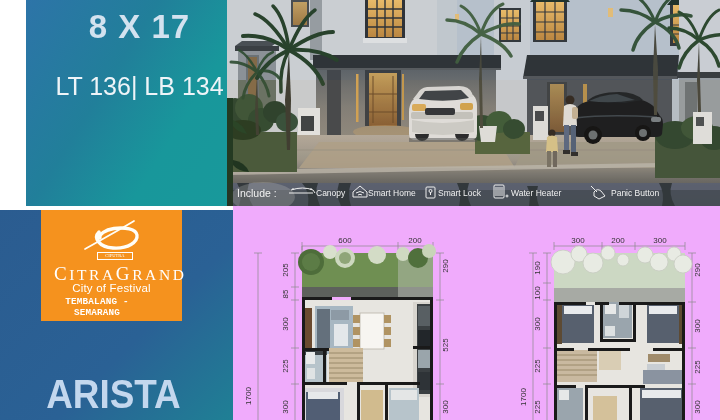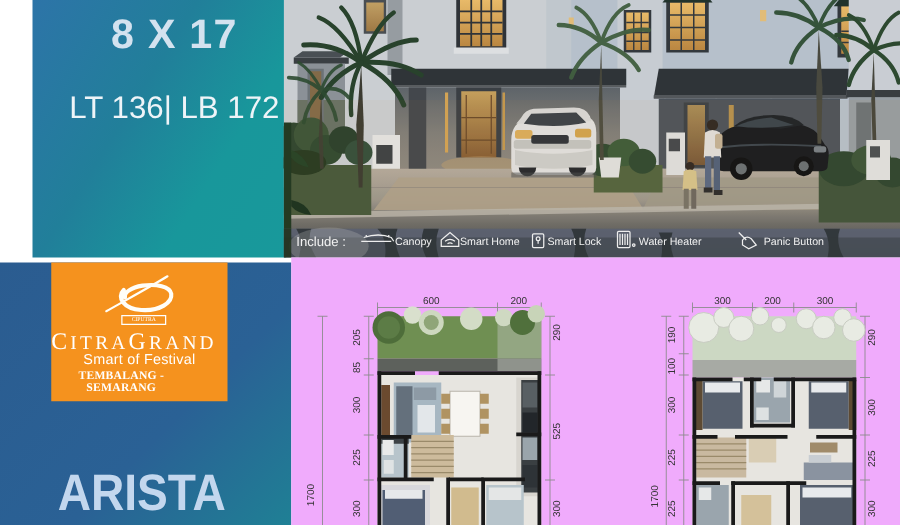--- a/index.html
+++ b/index.html
@@ -12,32 +12,32 @@
   #ltlb{position:absolute;left:0;top:72px;width:227px;text-align:center;
     font-size:25px;color:#eef4f8;}
   #photo{position:absolute;left:227px;top:0;width:563px;height:206px;}
   #bottomleft{position:absolute;left:0;top:210px;width:233px;height:210px;
     background:linear-gradient(135deg,#2b5c90 0%,#2a6195 60%,#1f8095 100%);}
   #logobox{position:absolute;left:41px;top:0px;width:141px;height:111px;
     background:#f5921e;}
   #arista{position:absolute;left:-3px;top:161px;width:233px;text-align:center;
     font-size:41px;font-weight:bold;color:#c3d7ee;letter-spacing:0px;transform:scaleX(0.9);transform-origin:116px 50%;}
   .cg1{position:absolute;top:53px;width:123px;text-align:right;color:#fff;
-    font-family:"Liberation Serif",serif;font-size:15.5px;letter-spacing:2.6px;}
+    font-family:"Liberation Serif",serif;font-size:15.5px;letter-spacing:2.6px;margin-left:13px;}
   .cg2{position:absolute;top:72px;width:141px;text-align:center;color:#fff;
     font-size:11.5px;letter-spacing:0.2px;}
   .cg3{position:absolute;top:86px;width:112px;text-align:center;color:#fff;
-    font-family:Liberation Serif, serif;font-weight:bold;font-size:9.3px;letter-spacing:0.2px;}
+    font-family:Liberation Mono, monospace;font-weight:bold;font-size:9.3px;letter-spacing:0.2px;}
   #plans{position:absolute;left:233px;top:206px;width:487px;height:214px;background:#f0abfc;}
 </style>
 </head>
 <body>
   <div id="topleft">
     <div id="size">8 X 17</div>
-    <div id="ltlb">LT 136| LB 172</div>
+    <div id="ltlb">LT 136| LB 134</div>
   </div>
 
   <div id="photo">
     <svg width="493" height="206" viewBox="0 0 493 206" xmlns="http://www.w3.org/2000/svg">
       <defs>
         <linearGradient id="pave" x1="0" y1="0" x2="0" y2="1">
           <stop offset="0" stop-color="#b8afa0"></stop>
           <stop offset="0.35" stop-color="#a09b90"></stop>
           <stop offset="0.62" stop-color="#6e6e6a"></stop>
           <stop offset="0.82" stop-color="#55585a"></stop>
@@ -301,21 +301,21 @@
   <div id="bottomleft">
     <div id="logobox">
       <svg width="141" height="52" viewBox="0 0 141 52" style="position:absolute;top:0;left:0">
 
         <path d="M 44 39 C 58 31, 80 19, 93 11" stroke="#fffef8" stroke-width="1.7" fill="none" stroke-linecap="round"></path>
         <path d="M 58 22 C 52 28, 58 37, 72 38 C 87 39, 97 32, 96 25 C 95 19, 84 17, 73 18.5 C 64 20, 58 24, 59 28" stroke="#fffef8" stroke-width="3.3" fill="none" stroke-linecap="round"></path>
       </svg>
       <div style="position:absolute;top:42px;left:56px;width:34px;height:6px;border:1px solid #fff;
         color:#fff;font-size:4.5px;text-align:center;line-height:6px;font-family:'Liberation Serif',serif;">CIPUTRA</div>
       <div class="cg1"><span style="font-size:19px">C</span>ITRA<span style="font-size:19px">G</span>RAND</div>
-      <div class="cg2">Smart of Festival</div>
+      <div class="cg2">City of Festival</div>
       <div class="cg3">TEMBALANG - SEMARANG</div>
     </div>
     <div id="arista">ARISTA</div>
   </div>
 
   <div id="plans">
     <svg width="487" height="214" viewBox="0 0 487 214" xmlns="http://www.w3.org/2000/svg" font-family="Liberation Sans, sans-serif">
 
       <g>
 

